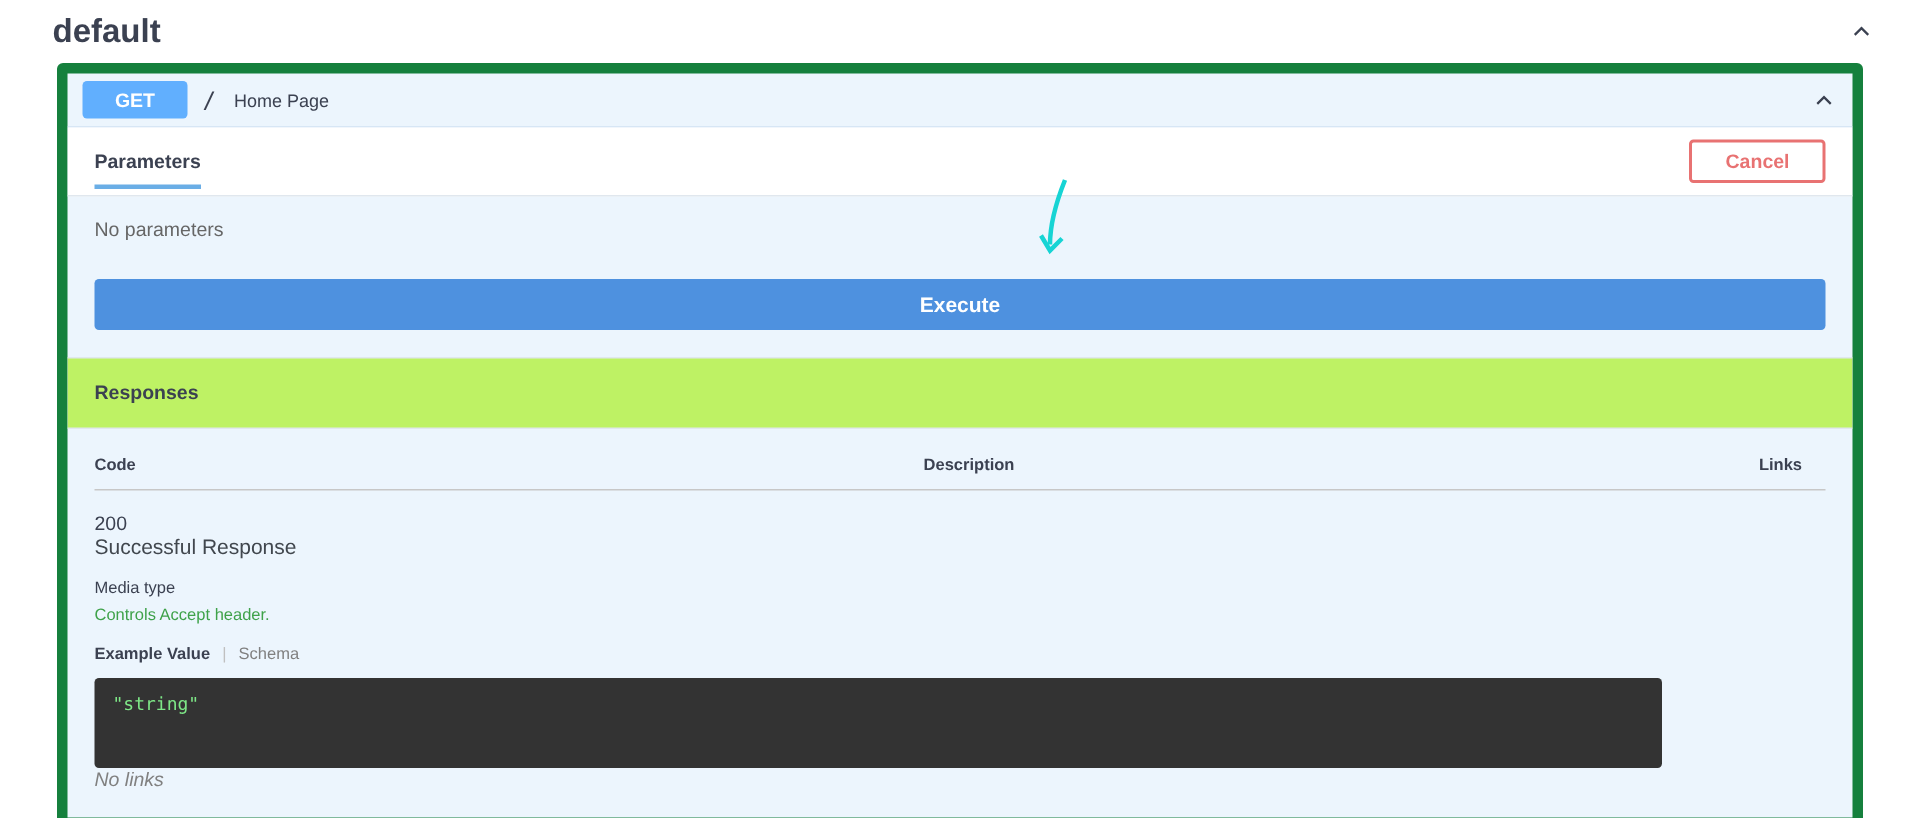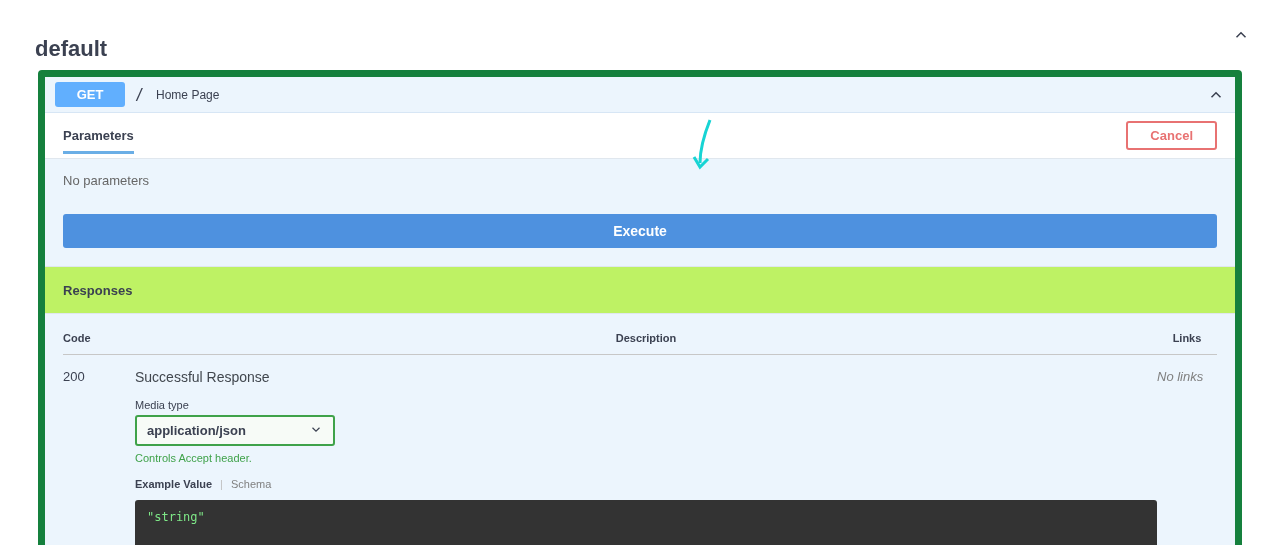--- a/index.html
+++ b/index.html
@@ -13,21 +13,20 @@
   .section-header {
     display: flex;
     justify-content: space-between;
     align-items: center;
     padding: 8px 20px 8px 25px;
   }
   .section-title {
     font-size: 22px;
     font-weight: 700;
     color: #3b4151;
-    margin-top: 28px;
   }
   .chevron {
     width: 18px;
     height: 18px;
     display: inline-block;
   }
   .operation-block {
     border: 7px solid #15803d;
     border-radius: 4px;
     background: #ecf5fd;
@@ -130,20 +129,21 @@
     border-bottom: 1px solid #c7c7c7;
     padding-bottom: 10px;
     margin-bottom: 14px;
   }
   .col-code { width: 72px; }
   .col-desc { flex: 1; text-align: center; }
   .col-links { width: 60px; text-align: center; }
   .rt-row {
     display: flex;
     font-size: 13px;
+    flex-direction: column;
   }
   .row-code {
     width: 72px;
     font-size: 13px;
     color: #3b4151;
   }
   .row-desc { flex: 1; }
   .row-links {
     width: 60px;
     font-style: italic;
@@ -264,28 +264,20 @@
           <div class="col-desc">Description</div>
           <div class="col-links">Links</div>
         </div>
 
         <div class="rt-row">
           <div class="row-code">200</div>
           <div class="row-desc">
             <div class="desc-text">Successful Response</div>
 
             <div class="media-label">Media type</div>
-            <div class="media-select">
-              <span>application/json</span>
-              <span class="chev">
-                <svg viewBox="0 0 24 24" width="14" height="14">
-                    <path d="M6 9l6 6 6-6" fill="none" stroke="#3b4151" stroke-width="2"></path>
-                  </svg>
-              </span>
-            </div>
             <div class="media-hint">Controls Accept header.</div>
 
             <div class="example-tabs">
               <span class="tab-active">Example Value</span>
               <span class="sep">|</span>
               <span class="tab-inactive">Schema</span>
             </div>
 
             <div class="code-block">"string"</div>
           </div>

